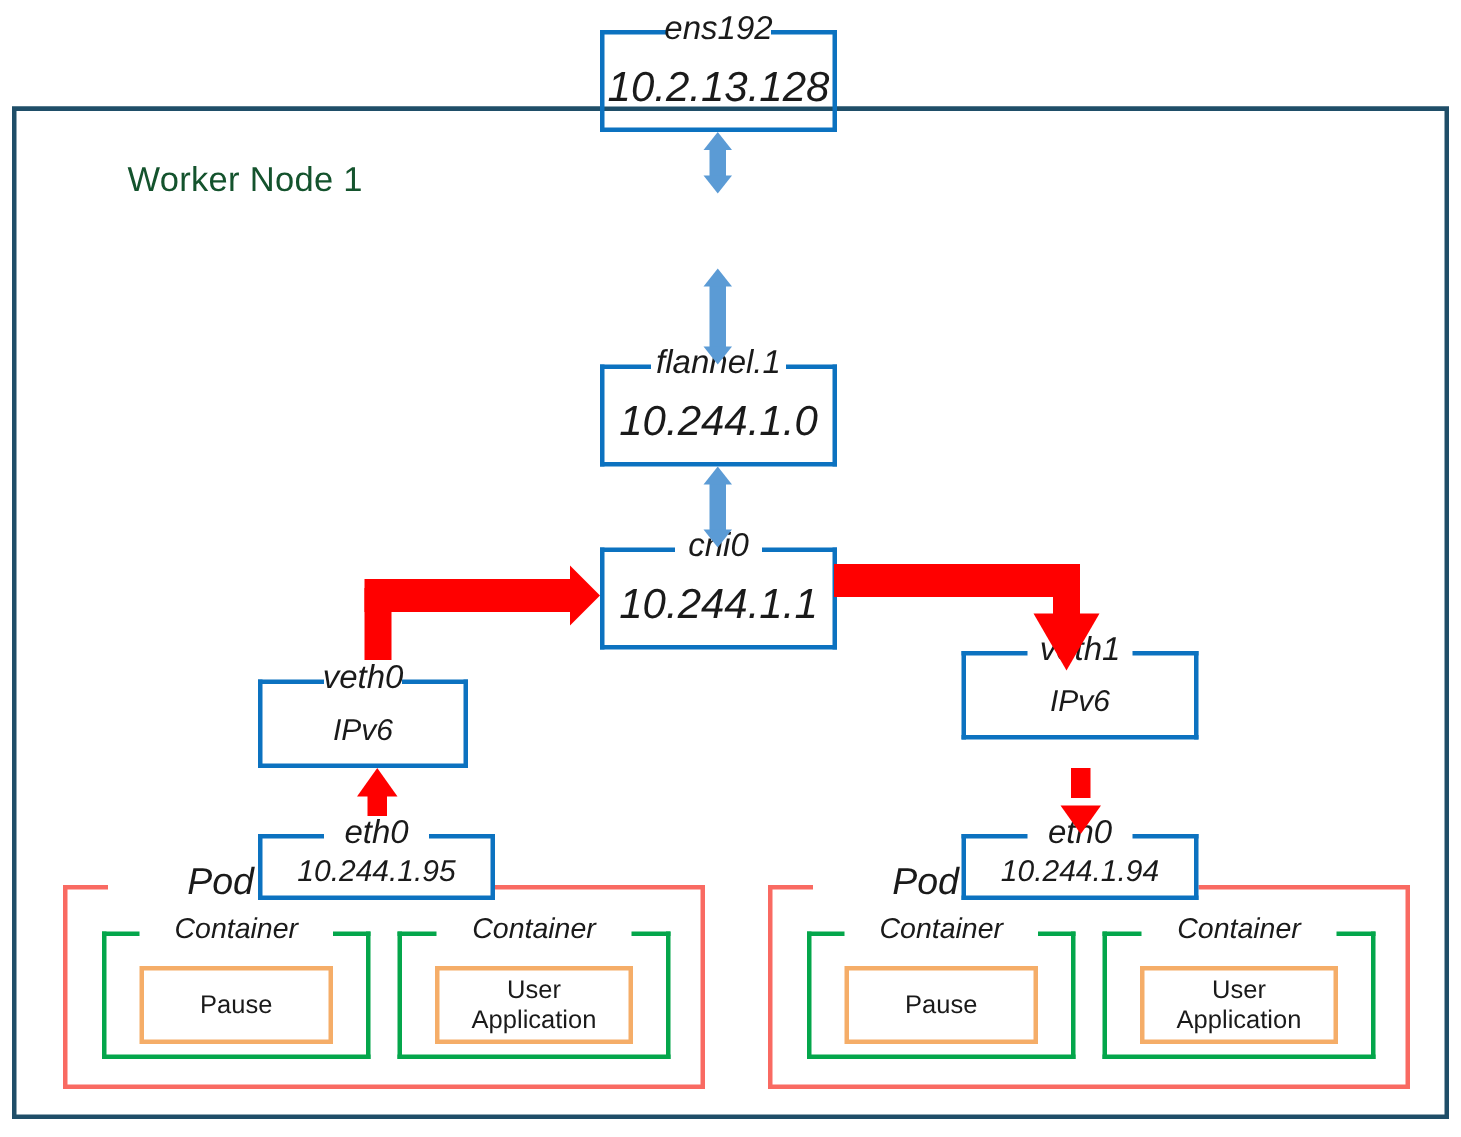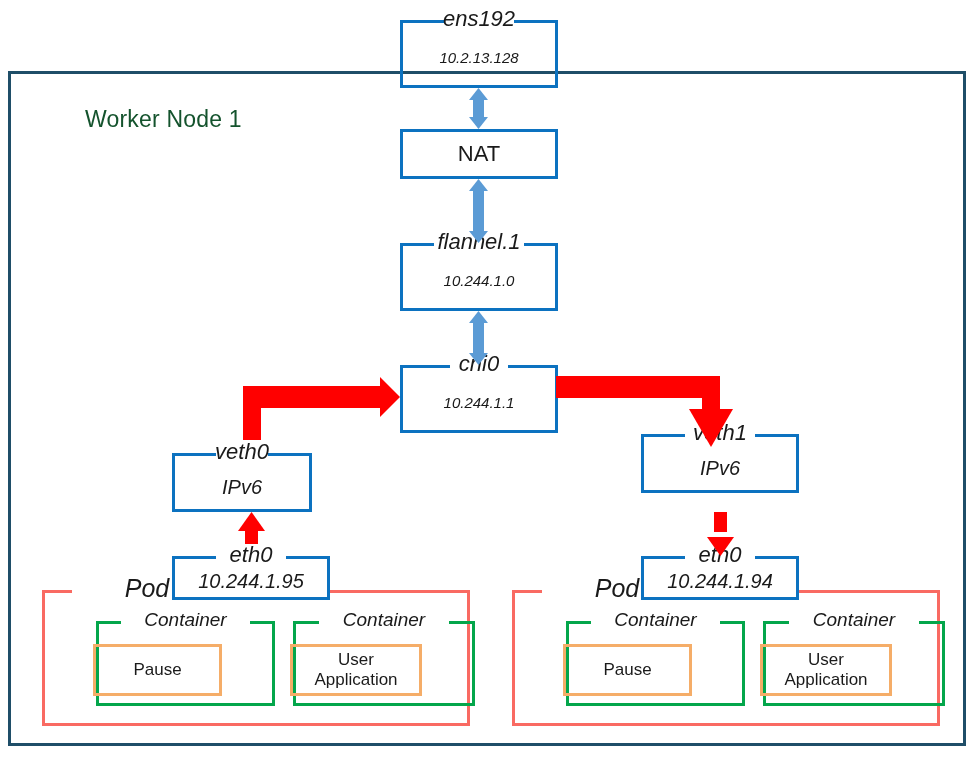--- a/index.html
+++ b/index.html
@@ -63,27 +63,27 @@
   }
   .gbox .gbody {
     position: absolute;
     left: 0; right: 0;
     top: 0; bottom: 0;
     display: flex;
     align-items: center;
     justify-content: center;
     text-align: center;
     color: #1a1a1a;
-    font-size: 15px;
+    font-size: 28px;
     line-height: 1.15;
   }
 
   
   .c-blue   { color: #0c72c0; }
-  .c-green  { color: #04a64b; margin-left: 28px; }
+  .c-green  { color: #04a64b; }
   .c-red    { color: #f96a62; }
 
   
   .pbox {
     position: absolute;
     box-sizing: border-box;
     border: 3px solid #0c72c0;
     display: flex;
     align-items: center;
     justify-content: center;
@@ -133,21 +133,20 @@
   <div class="gbox c-blue" style="left:400px; top:20px; width:158px; height:68px;">
     <span class="edge e-left"></span>
     <span class="edge e-right"></span>
     <span class="edge e-bottom"></span>
     <span class="edge e-top-l" style="width:44px;"></span>
     <span class="edge e-top-r" style="width:44px;"></span>
     <span class="gtitle">ens192</span>
     <span class="gbody" style="padding-top:8px;">10.2.13.128</span>
   </div>
 
-  <div class="pbox" style="left:400px; top:129px; width:158px; height:50px;">NAT</div>
 
   <div class="gbox c-blue" style="left:400px; top:243px; width:158px; height:68px;">
     <span class="edge e-left"></span>
     <span class="edge e-right"></span>
     <span class="edge e-bottom"></span>
     <span class="edge e-top-l" style="width:34px;"></span>
     <span class="edge e-top-r" style="width:34px;"></span>
     <span class="gtitle">flannel.1</span>
     <span class="gbody" style="padding-top:8px;">10.244.1.0</span>
   </div>

